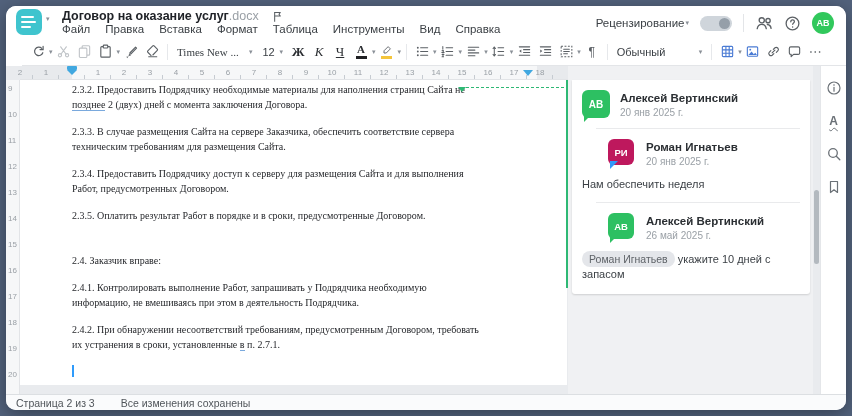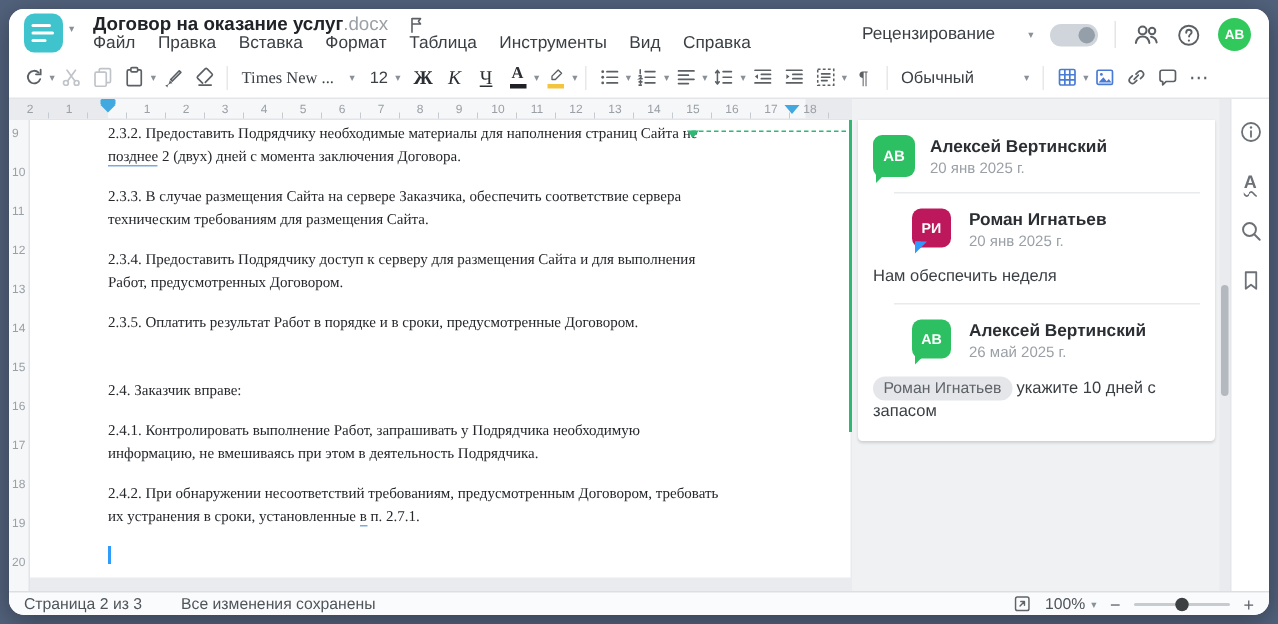--- a/index.html
+++ b/index.html
@@ -16,31 +16,31 @@
   .logo i { display:block; height:2.5px; background:#fff; border-radius:2px; }
   .logo i:nth-child(1){width:13px}.logo i:nth-child(2){width:15px}.logo i:nth-child(3){width:10px}
   .logo-caret { position:absolute; left:40px; top:9px; font-size:7px; color:#8a9097; }
   .doc-title-row { position:absolute; left:56px; top:3px; height:14px; display:flex; align-items:center; }
   .doc-title { font-size:12.5px; font-weight:bold; color:#202328; }
   .doc-ext { font-size:12.5px; color:#9aa0a6; }
   .flag { margin-left:12px; display:inline-flex; }
   .menubar { position:absolute; left:56px; top:17px; display:flex; gap:15px; }
   .menu-item { font-size:11.5px; color:#3b4045; cursor:default; }
   .header-right { position:absolute; right:12px; top:5px; height:24px; display:flex; align-items:center; gap:11px; }
-  .review { font-size:11.5px; color:#3b4045; display:flex; align-items:center; gap:22px; }
+  .review { font-size:11.5px; color:#3b4045; display:flex; align-items:center; gap:1px; }
   .caret { font-size:7px; color:#8a9097; }
   .toggle { width:32px; height:15px; border-radius:8px; background:#cfd5db; position:relative; }
   .toggle .knob { position:absolute; right:2px; top:2px; width:11px; height:11px; border-radius:50%; background:#959fa9; }
   .vsep { width:1px; height:18px; background:#e3e5e8; }
   .hicon { display:inline-flex; align-items:center; }
   .avatar { width:22px; height:22px; border-radius:50%; background:#31c85c; color:#fff; font-size:9px;
             font-weight:bold; display:flex; align-items:center; justify-content:center; }
 
   
-  .toolbar { position:absolute; left:0; top:32px; right:0; height:28px; border-bottom:1px solid #e3e5e8;
+  .toolbar { position:absolute; left:16px; top:32px; right:0; height:28px; border-bottom:1px solid #e3e5e8;
              display:flex; align-items:center; padding:0 6px; gap:1px; background:#fff; }
   .tbtn { height:22px; min-width:20px; padding:0 1px; display:flex; align-items:center; justify-content:center; border-radius:3px; }
   .tbtn svg { display:block; }
   .tsep { width:1px; height:16px; background:#e6e8eb; margin:0 4px; flex:none; }
   .sel { display:flex; align-items:center; gap:4px; height:22px; padding:0 4px; border-radius:3px; }
   .font-name { font-family:"Liberation Serif", serif; font-size:11px; color:#3b4045; width:68px;
                white-space:nowrap; overflow:hidden; }
   .font-size { font-size:11px; color:#3b4045; width:14px; text-align:center; }
   .fmt-letter { font-family:"Liberation Serif", serif; font-size:13px; color:#2c2f33; line-height:1; }
   .bold-l { font-weight:bold; } .ital-l { font-style:italic; } .und-l { text-decoration:underline; }
@@ -472,32 +472,15 @@
       </span>
     </div>
   </div>
 
   <div class="statusbar">
     <div class="sb-left">
       <span>Страница 2 из 3</span>
       <span>Все изменения сохранены</span>
     </div>
     <div class="sb-spacer"></div>
-    <div class="sb-right">
-      <span style="display:inline-flex">
-        <svg width="13" height="13" viewBox="0 0 16 16" fill="none" stroke="#5f6368" stroke-width="1.2" stroke-linecap="round">
-            <rect x="2.5" y="2.5" width="11" height="11" rx="1.5"></rect>
-            <path d="M6.2 9.8 9.8 6.2M9.8 6.2v3M9.8 6.2h-3"></path>
-          </svg>
-      </span>
-      <span class="zoom-val">
-        <span>100%</span>
-        <span class="caret">▾</span>
-      </span>
-      <span class="zsign">−</span>
-      <span class="zslider">
-          <span class="dot"></span>
-        </span>
-      <span class="zsign">+</span>
-    </div>
   </div>
 
 </div>
 
 </body></html>

